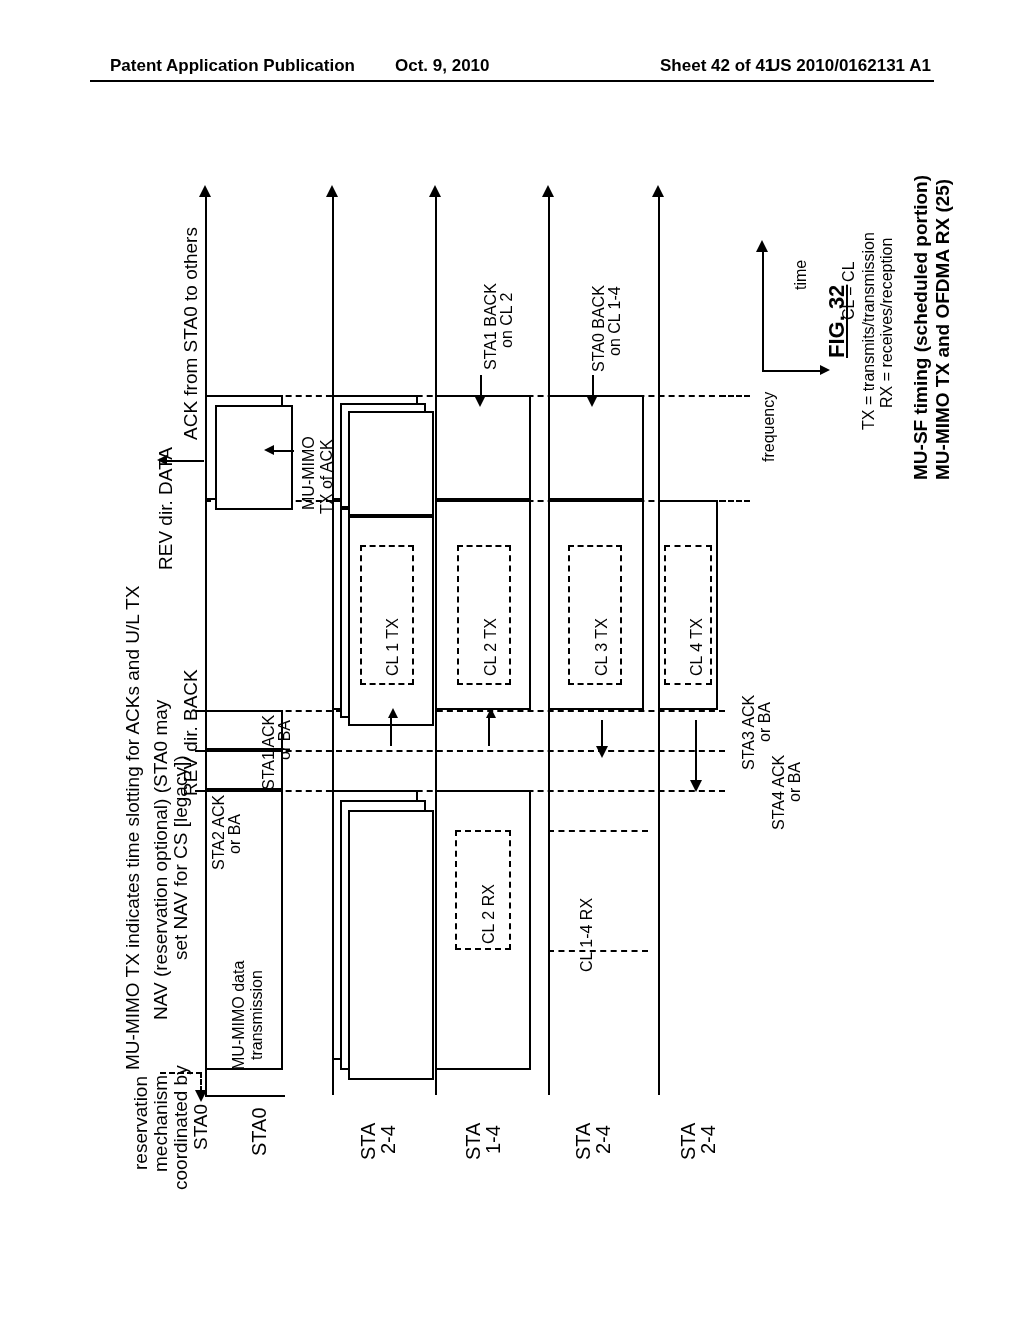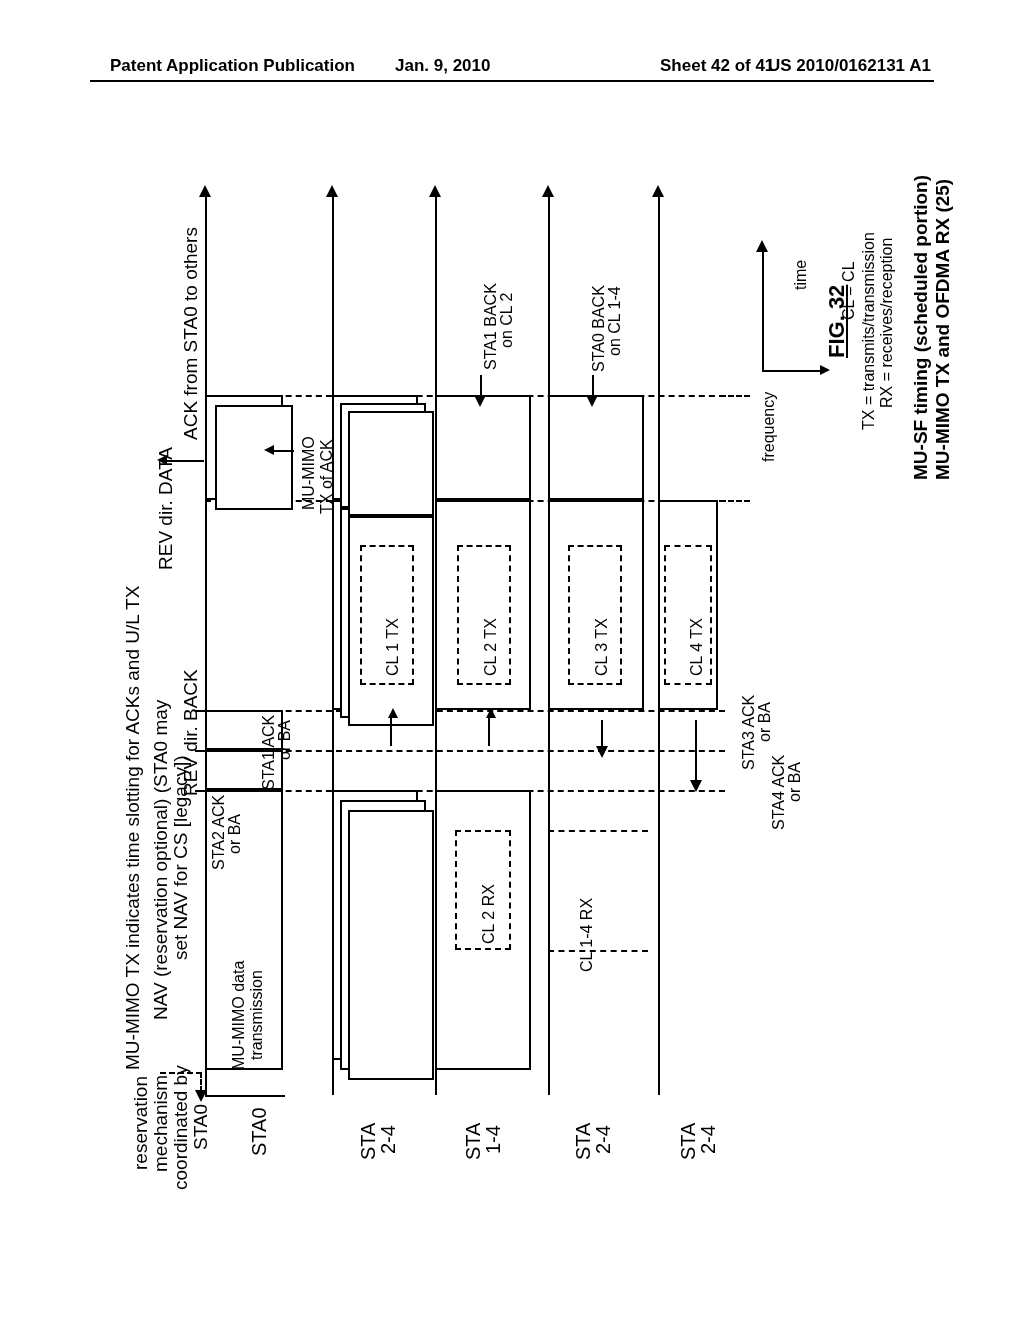--- a/index.html
+++ b/index.html
@@ -28,21 +28,21 @@
     .lane-label { position:absolute; transform: rotate(-90deg); transform-origin:left top; font-size:20px; }
     .box { position:absolute; border:2px solid #000; background:#fff; }
     .linepath { position:absolute; }
   </style>
 </head>
 <body>
 
 <div class="page">
   <div class="header-row">
     <span class="hdr-left">Patent Application Publication</span>
-    <span class="hdr-center">Jan. 9, 2010</span>
+    <span class="hdr-center">Oct. 9, 2010</span>
     <span class="hdr-right">Sheet 42 of 41</span>
     <span class="hdr-pubnum">US 2010/0162131 A1</span>
   </div>
   <div class="hdr-divider"></div>
 
   <div class="canvas">
 
     <span class="lane-label" style="left:148px; top:1006px;">STA0</span>
     <span class="lane-label" style="left:257px; top:1010px;">STA</span>
     <span class="lane-label" style="left:277px; top:1004px;">2-4</span>

